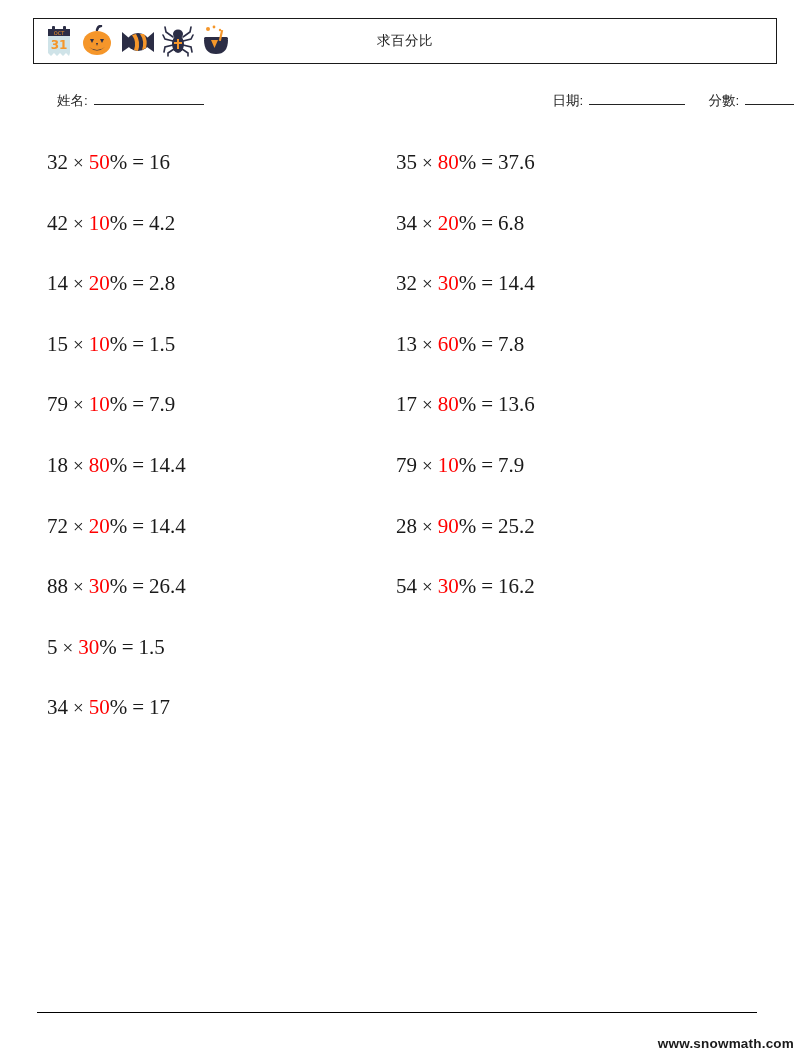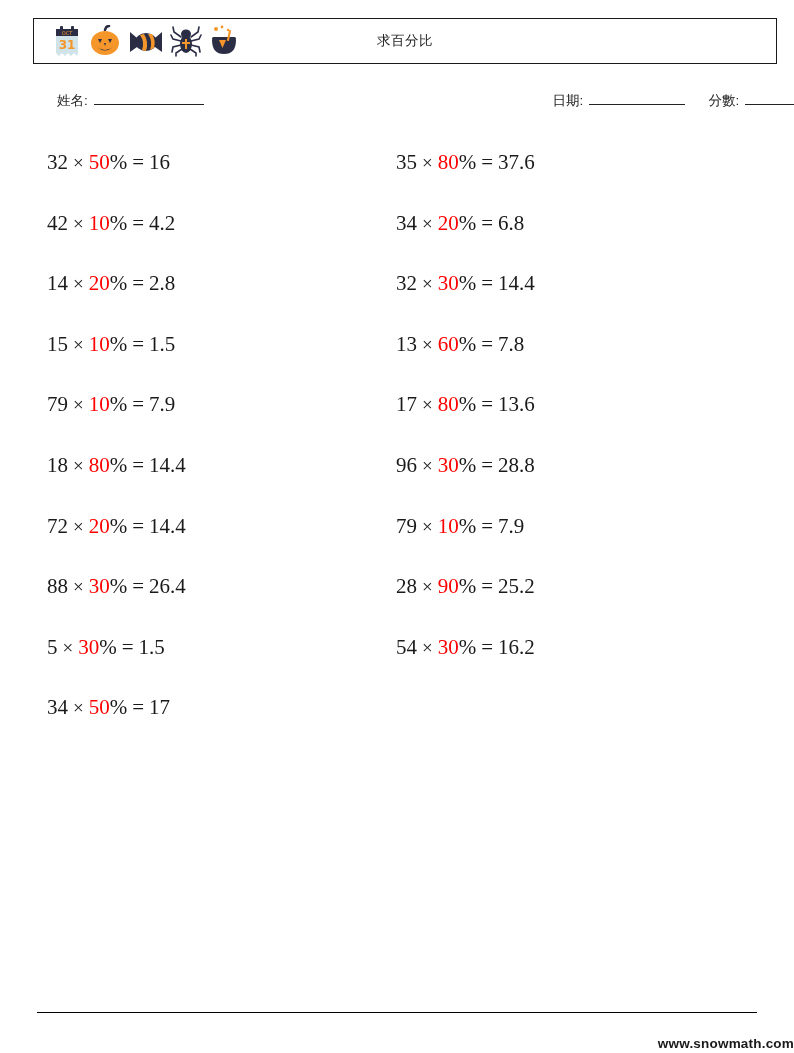--- a/index.html
+++ b/index.html
@@ -20,21 +20,20 @@
   .header-box {
     position: absolute;
     left: 33px;
     top: 18px;
     width: 744px;
     height: 46px;
     border: 1.3px solid #1a1a1a;
     box-sizing: border-box;
     display: flex;
     align-items: center;
-    padding-left: 8px;
   }
   .icon-strip {
     display: flex;
     align-items: center;
     gap: 6px;
     padding-left: 10px;
   }
   .icon-strip svg {
     display: block;
   }
@@ -248,21 +247,20 @@
       <div class="prob-row"><span>88</span><span class="times">×</span><span class="pct-val">30</span><span class="pct-sign">%</span><span class="eq">=</span><span>26.4</span></div>
       <div class="prob-row"><span>5</span><span class="times">×</span><span class="pct-val">30</span><span class="pct-sign">%</span><span class="eq">=</span><span>1.5</span></div>
       <div class="prob-row"><span>34</span><span class="times">×</span><span class="pct-val">50</span><span class="pct-sign">%</span><span class="eq">=</span><span>17</span></div>
     </div>
   <div class="prob-col col-right" id="col-right">
       <div class="prob-row"><span>35</span><span class="times">×</span><span class="pct-val">80</span><span class="pct-sign">%</span><span class="eq">=</span><span>37.6</span></div>
       <div class="prob-row"><span>34</span><span class="times">×</span><span class="pct-val">20</span><span class="pct-sign">%</span><span class="eq">=</span><span>6.8</span></div>
       <div class="prob-row"><span>32</span><span class="times">×</span><span class="pct-val">30</span><span class="pct-sign">%</span><span class="eq">=</span><span>14.4</span></div>
       <div class="prob-row"><span>13</span><span class="times">×</span><span class="pct-val">60</span><span class="pct-sign">%</span><span class="eq">=</span><span>7.8</span></div>
       <div class="prob-row"><span>17</span><span class="times">×</span><span class="pct-val">80</span><span class="pct-sign">%</span><span class="eq">=</span><span>13.6</span></div>
-      <div class="prob-row"><span>96</span><span class="times">×</span><span class="pct-val">30</span><span class="pct-sign">%</span><span class="eq">=</span><span>28.8</span></div>
       <div class="prob-row"><span>79</span><span class="times">×</span><span class="pct-val">10</span><span class="pct-sign">%</span><span class="eq">=</span><span>7.9</span></div>
       <div class="prob-row"><span>28</span><span class="times">×</span><span class="pct-val">90</span><span class="pct-sign">%</span><span class="eq">=</span><span>25.2</span></div>
       <div class="prob-row"><span>54</span><span class="times">×</span><span class="pct-val">30</span><span class="pct-sign">%</span><span class="eq">=</span><span>16.2</span></div>
     </div>
 </div>
 
 <div class="footer-rule"></div>
 <div class="footer-text">www.snowmath.com</div>
 
 </body></html>

